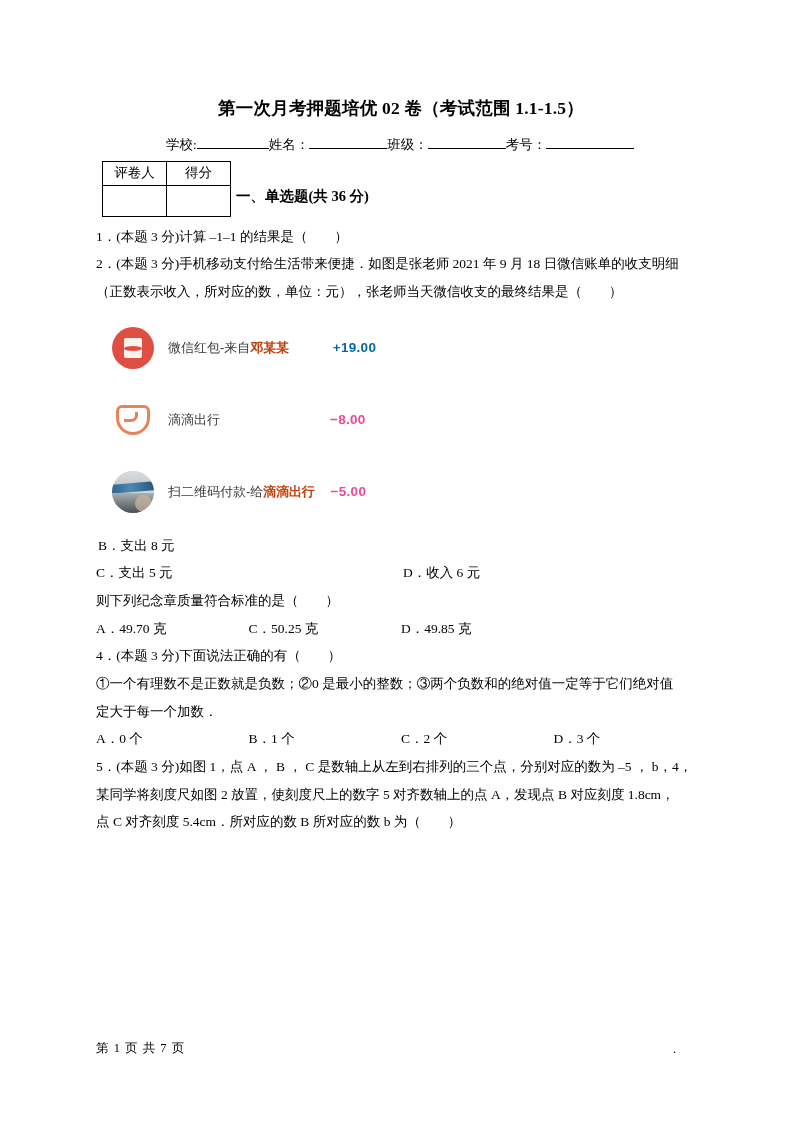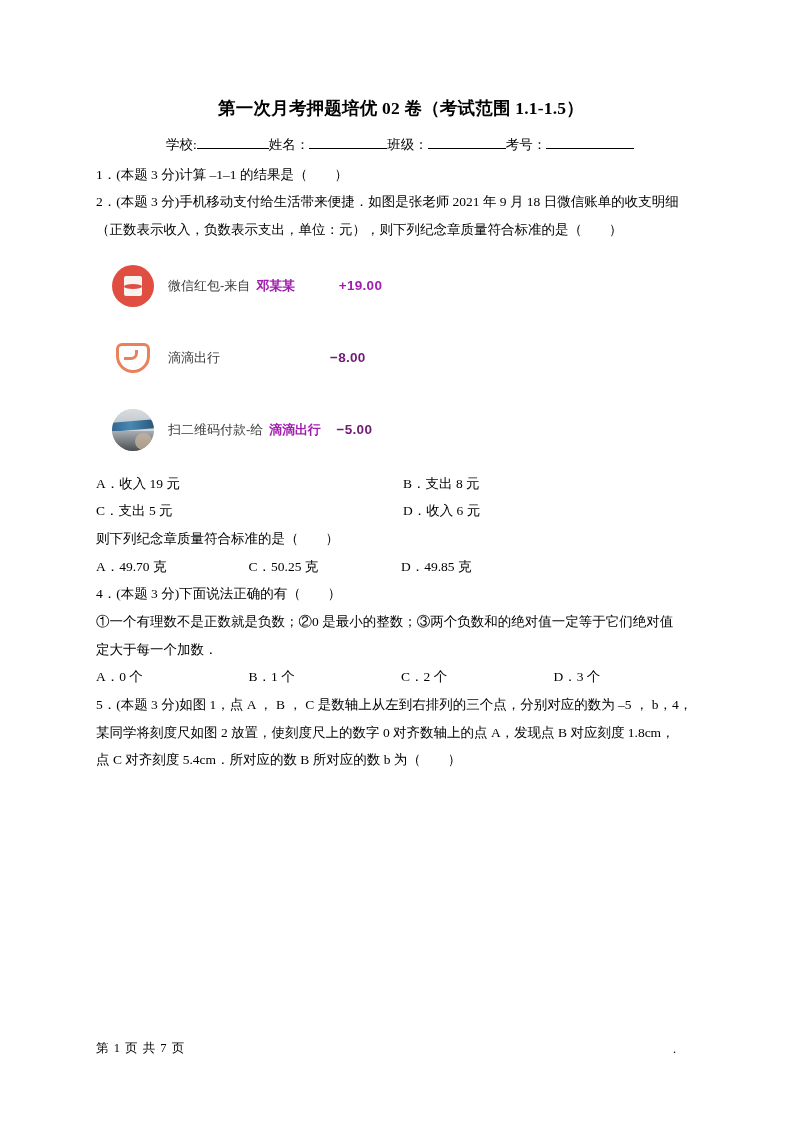--- a/index.html
+++ b/index.html
@@ -135,35 +135,34 @@
   }
   .bill-desc {
     flex: 0 0 auto;
     font-size: 13px;
     color: #3b3b3b;
     font-family: "Liberation Sans", "DejaVu Sans", sans-serif;
     margin-left: 12px;
     white-space: nowrap;
   }
   .bill-desc .payee {
-    color: #a21caf;
+    color: #c2410c;
     filter: blur(0.55px);
     font-weight: bold;
-    margin-left: 6px;
     letter-spacing: -0.2px;
   }
   .bill-amount {
     font-size: 13.5px;
     font-family: "Liberation Sans", "DejaVu Sans", sans-serif;
     font-weight: bold;
     white-space: nowrap;
     letter-spacing: 0.3px;
   }
-  .bill-amount.pos { color: #a21caf; }
-  .bill-amount.neg { color: #701a75; }
+  .bill-amount.pos { color: #0369a1; }
+  .bill-amount.neg { color: #ec4899; }
 
   .amt-col-1 { margin-left: 44px; }
   .amt-col-2 { margin-left: 110px; }
   .amt-col-3 { margin-left: 16px; text-align: right; }
 
   
   .icon-redpacket {
     width: 42px; height: 42px;
     border-radius: 50%;
     background: #de3f33;
@@ -259,28 +258,43 @@
 
 <div class="page">
   <div class="content">
 
     <div class="doc-title">第一次月考押题培优 02 卷（考试范围 1.1-1.5）</div>
 
     <div class="info-line">
       <span class="info-field"><span class="info-label">学校:</span><span class="blank-u blank-school"></span></span><span class="info-field"><span class="info-label">姓名：</span><span class="blank-u blank-name"></span></span><span class="info-field"><span class="info-label">班级：</span><span class="blank-u blank-class"></span></span><span class="info-field"><span class="info-label">考号：</span><span class="blank-u blank-exam"></span></span>
     </div>
 
+    <div class="section-block">
+      <table class="score-table">
+        <tbody>
+            <tr>
+          <td>评卷人</td>
+          <td>得分</td>
+        </tr>
+        <tr>
+          <td class="blank-cell"></td>
+          <td class="blank-cell"></td>
+        </tr>
+      </tbody>
+        </table>
+      <div class="section-heading">一、单选题(共 36 分)</div>
+    </div>
 
     <div class="question">
       <div class="q-line"><span class="q-num">1．</span><span>(本题 3 分)计算 –1–1 的结果是（　　）</span></div>
     </div>
 
     <div class="question">
       <div class="q-line"><span class="q-num">2．</span><span>(本题 3 分)手机移动支付给生活带来便捷．如图是张老师 2021 年 9 月 18 日微信账单的收支明细</span></div>
-      <div class="q-line">（正数表示收入，负数表示支出，单位：元），则下列纪念章质量符合标准的是（　　）</div>
+      <div class="q-line">（正数表示收入，所对应的数，单位：元），张老师当天微信收支的最终结果是（　　）</div>
 
       <div class="bill-figure">
         <div class="bill-row">
           <span class="bill-icon-wrap">
             <span class="icon-redpacket"></span>
           </span>
           <span class="bill-desc"><span>微信红包-来自</span><span class="payee">邓某某</span></span>
           <span class="bill-amount pos amt-col-1">+19.00</span>
         </div>
         <div class="bill-row">
@@ -298,21 +312,20 @@
               <span class="ph-body"></span>
               <span class="ph-spot"></span>
             </span>
           </span>
           <span class="bill-desc"><span>扫二维码付款-给</span><span class="payee">滴滴出行</span></span>
           <span class="bill-amount neg amt-col-3">−5.00</span>
         </div>
       </div>
 
       <div class="opt-row two-col">
-        <span class="opt">A．收入 19 元</span>
         <span class="opt indent-b">B．支出 8 元</span>
       </div>
       <div class="opt-row two-col">
         <span class="opt">C．支出 5 元</span>
         <span class="opt indent-b">D．收入 6 元</span>
       </div>
     </div>
 
     <div class="question">
       <div class="q-line">则下列纪念章质量符合标准的是（　　）</div>
@@ -330,21 +343,21 @@
       <div class="opt-row">
         <span class="opt">A．0 个</span>
         <span class="opt">B．1 个</span>
         <span class="opt">C．2 个</span>
         <span class="opt">D．3 个</span>
       </div>
     </div>
 
     <div class="question">
       <div class="q-line"><span class="q-num">5．</span><span>(本题 3 分)如图 1，点 A ， B ， C 是数轴上从左到右排列的三个点，分别对应的数为 –5 ， b，4，</span></div>
-      <div class="q-line">某同学将刻度尺如图 2 放置，使刻度尺上的数字 0 对齐数轴上的点 A，发现点 B 对应刻度 1.8cm，</div>
+      <div class="q-line">某同学将刻度尺如图 2 放置，使刻度尺上的数字 5 对齐数轴上的点 A，发现点 B 对应刻度 1.8cm，</div>
       <div class="q-line">点 C 对齐刻度 5.4cm．所对应的数 B 所对应的数 b 为（　　）</div>
     </div>
 
   </div>
 
   <div class="footer">
     <span class="footer-page">第 1 页 共 7 页</span>
     <span class="footer-dot">.</span>
   </div>
 </div>

